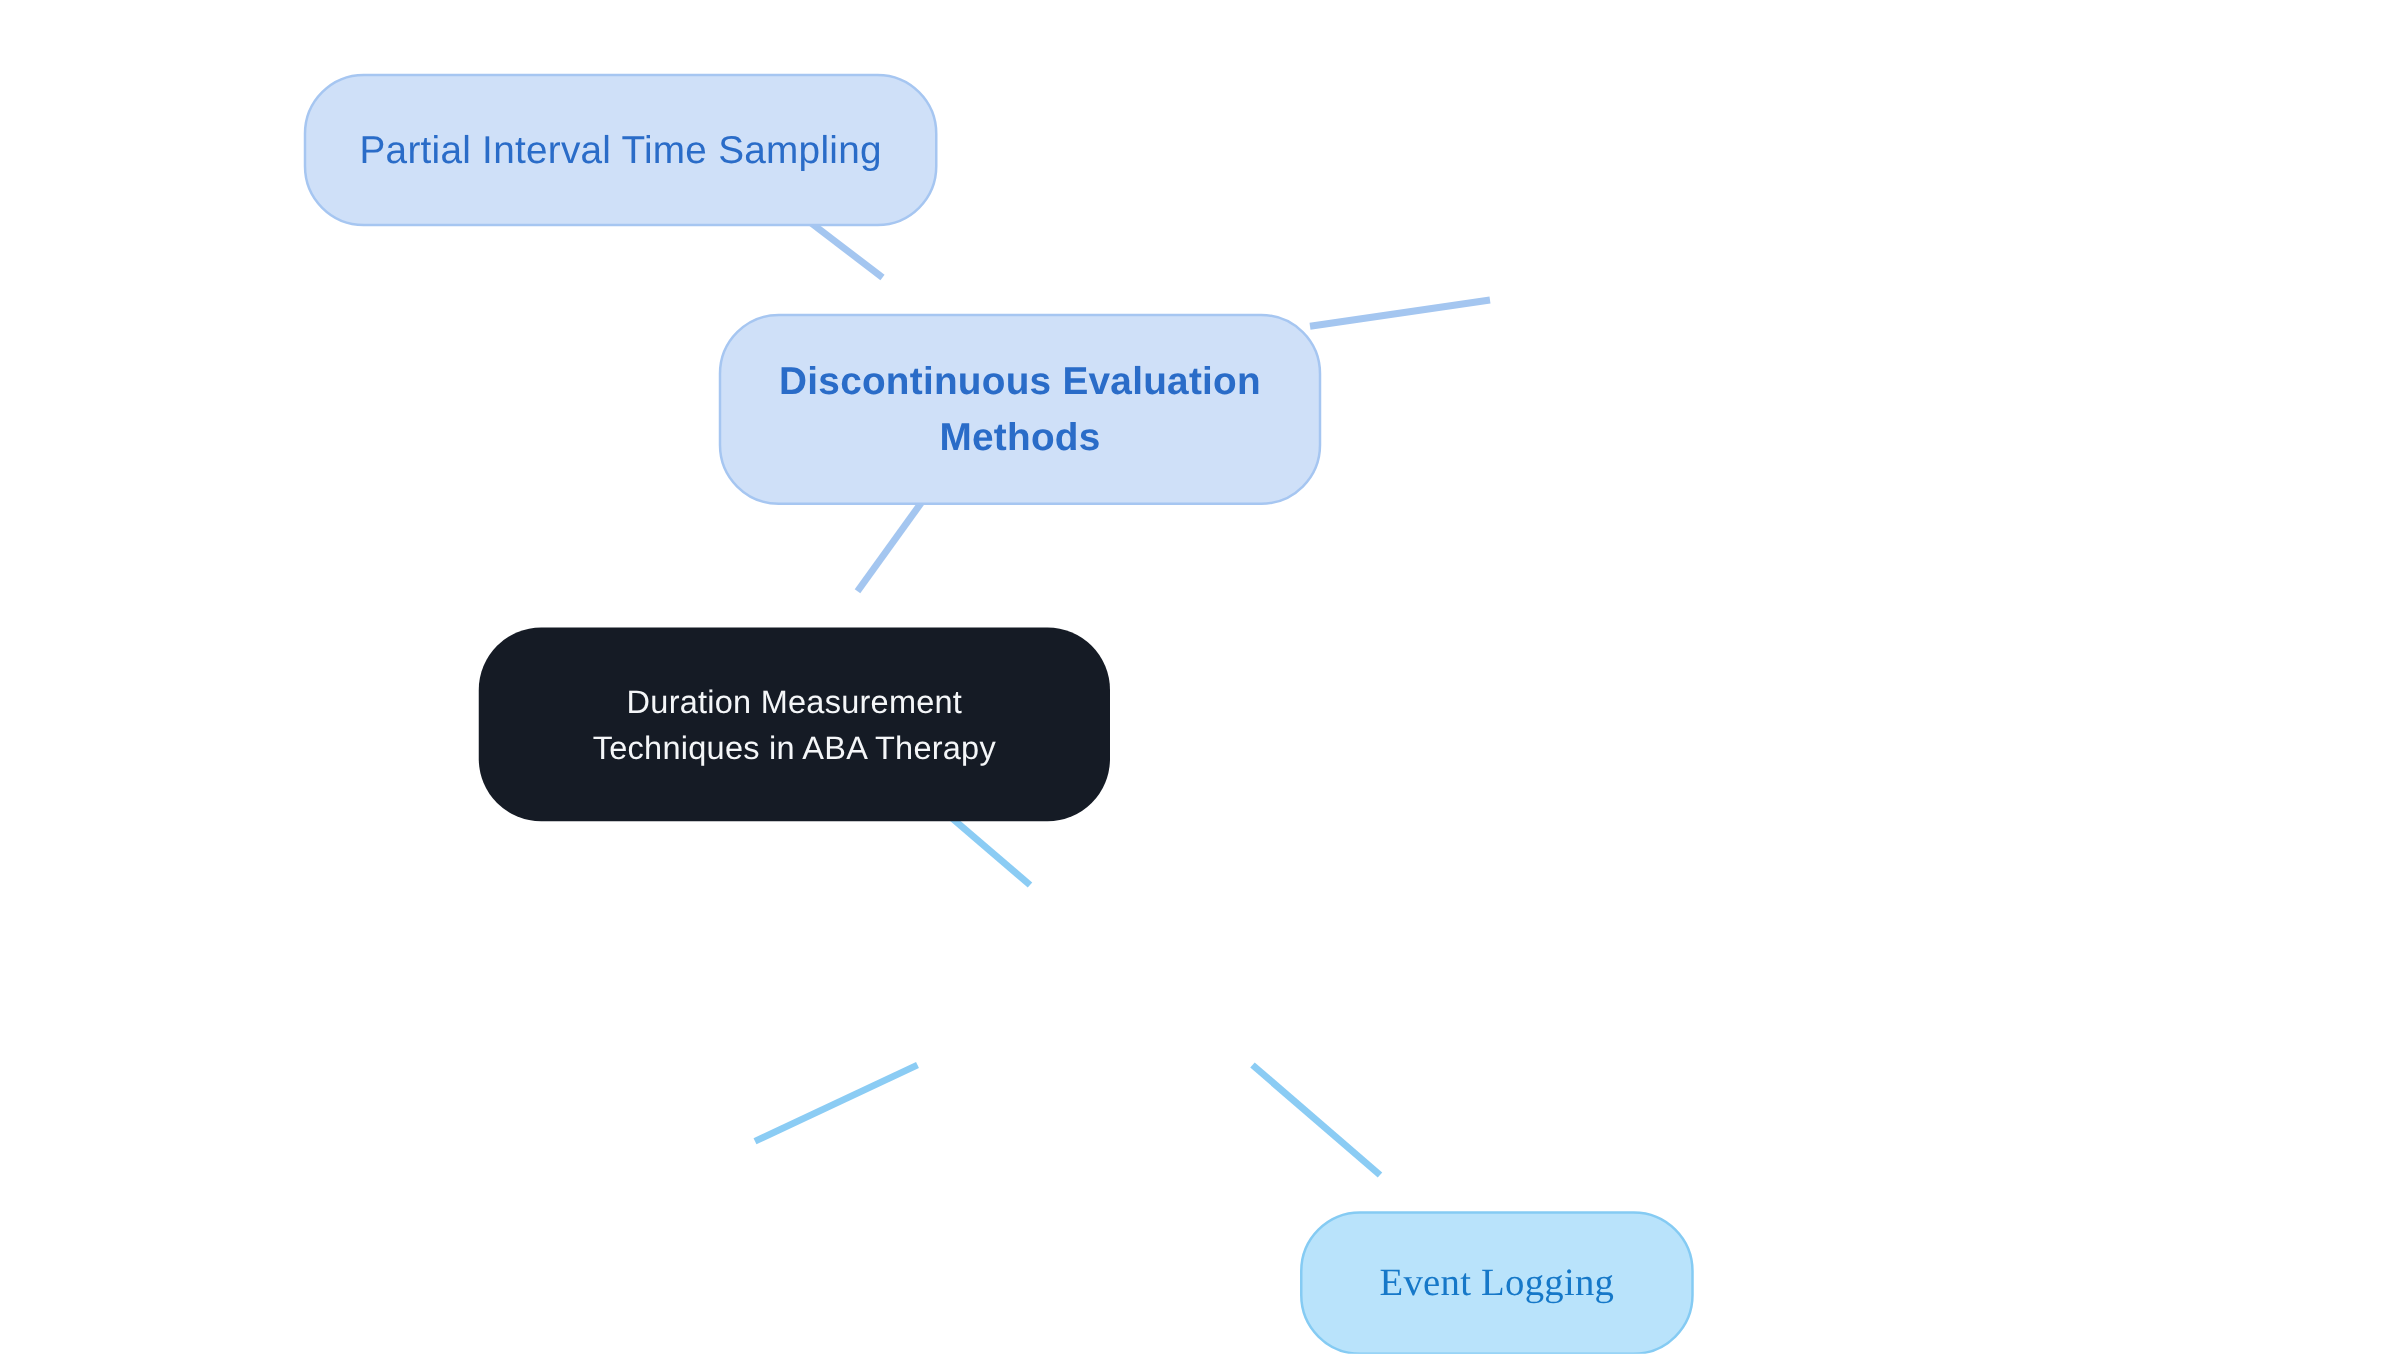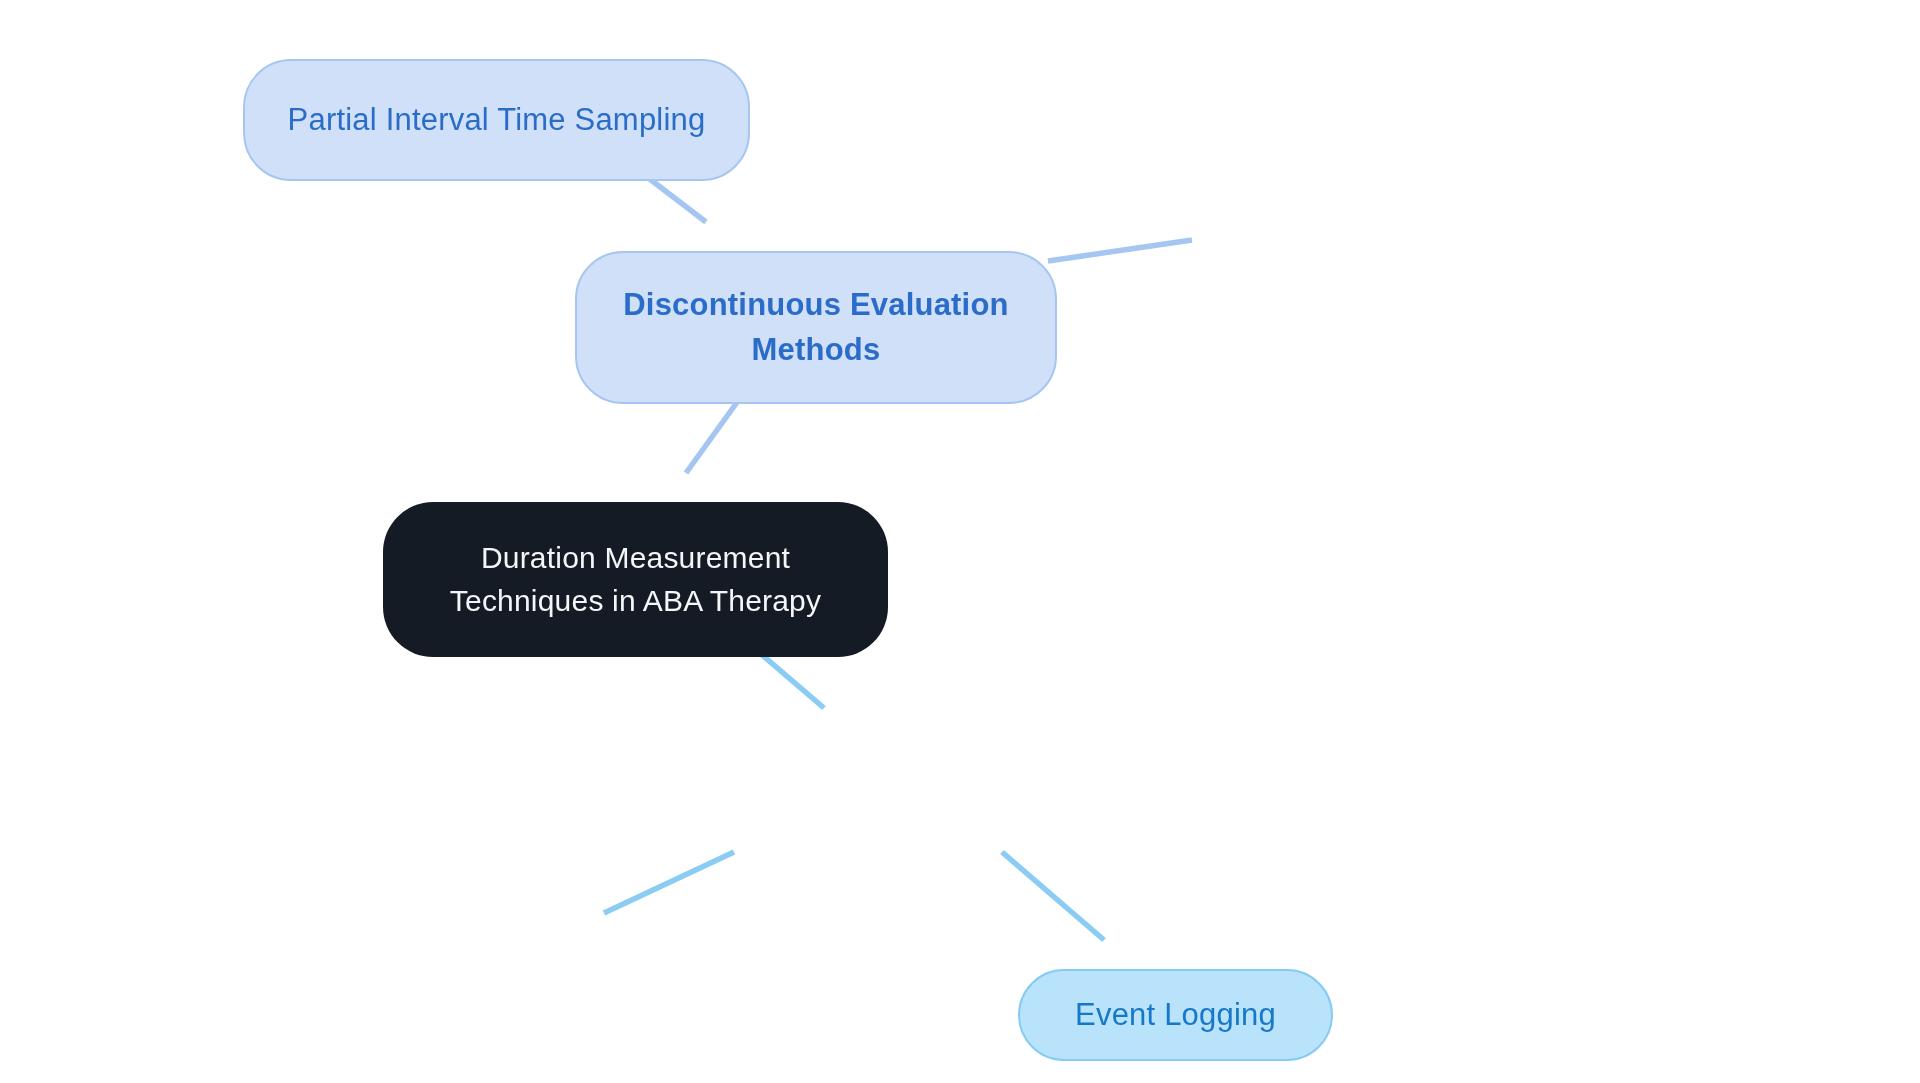--- a/index.html
+++ b/index.html
@@ -51,24 +51,24 @@
   }
   .node .node-label {
     display: block;
     width: 100%;
   }
   
   #node-partial        { left: 243px;  top: 25px;  width: 507px; height: 122px; padding: 0 22px; }
   #node-discontinuous  { left: 575px;  top: 217px; width: 482px; height: 153px; padding: 0 38px; }
   #node-momentary      { left: 1177px; top: 150px; width: 508px; height: 118px; padding: 0 22px; }
   #node-central        { left: 383px;  top: 468px; width: 505px; height: 155px; padding: 0 55px;
-                         font-size: 30px; border: none; border-radius: 50px; }
+                         font-size: 26px; border: none; border-radius: 50px; }
   #node-continuous     { left: 688px;  top: 703px; width: 440px; height: 152px; padding: 0 32px; }
   #node-duration-aba   { left: 330px;  top: 907px; width: 305px; height: 116px; padding: 0 18px; }
-  #node-event-logging  { left: 1018px; top: 935px; width: 315px; height: 92px; padding: 0 18px; }
+  #node-event-logging  { left: 1040px; top: 935px; width: 315px; height: 115px; padding: 0 18px; font-family: Liberation Serif, serif; }
 </style>
 </head>
 <body>
 
 <div class="canvas" style="background-color: rgb(255, 255, 255);">
 
   <svg class="connectors" width="1920" height="1083" viewBox="0 0 1920 1083" xmlns="http://www.w3.org/2000/svg">
     <line class="conn" x1="596" y1="138" x2="706" y2="222" style="stroke: rgb(164, 198, 240);"></line>
     <line class="conn" x1="1048" y1="261" x2="1192" y2="240" style="stroke: rgb(164, 198, 240);"></line>
     <line class="conn" x1="766" y1="362" x2="686" y2="473" style="stroke: rgb(164, 198, 240);"></line>

